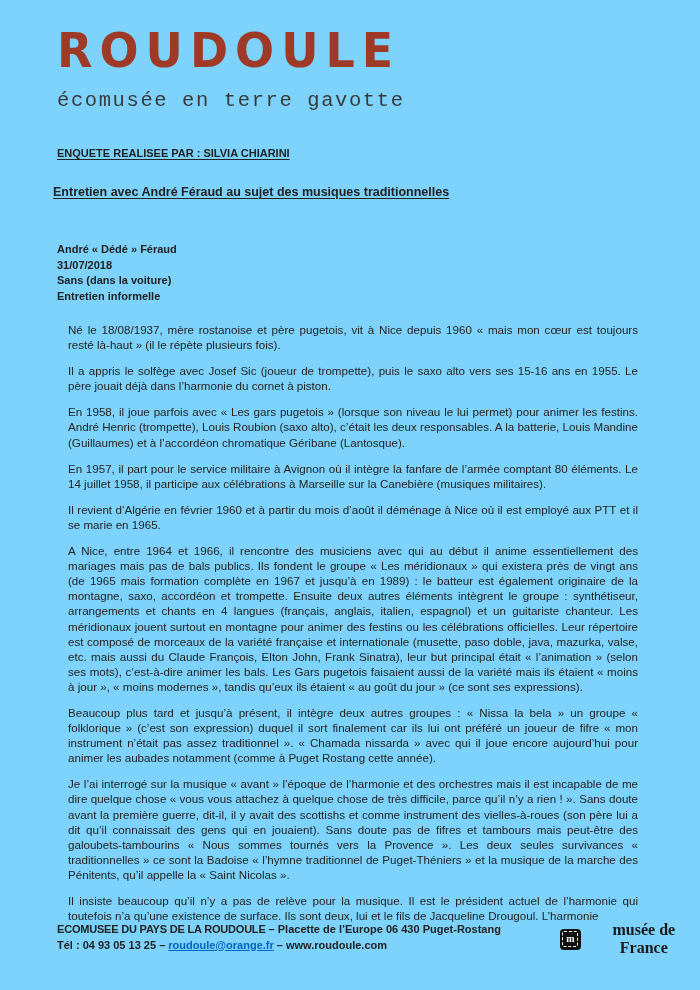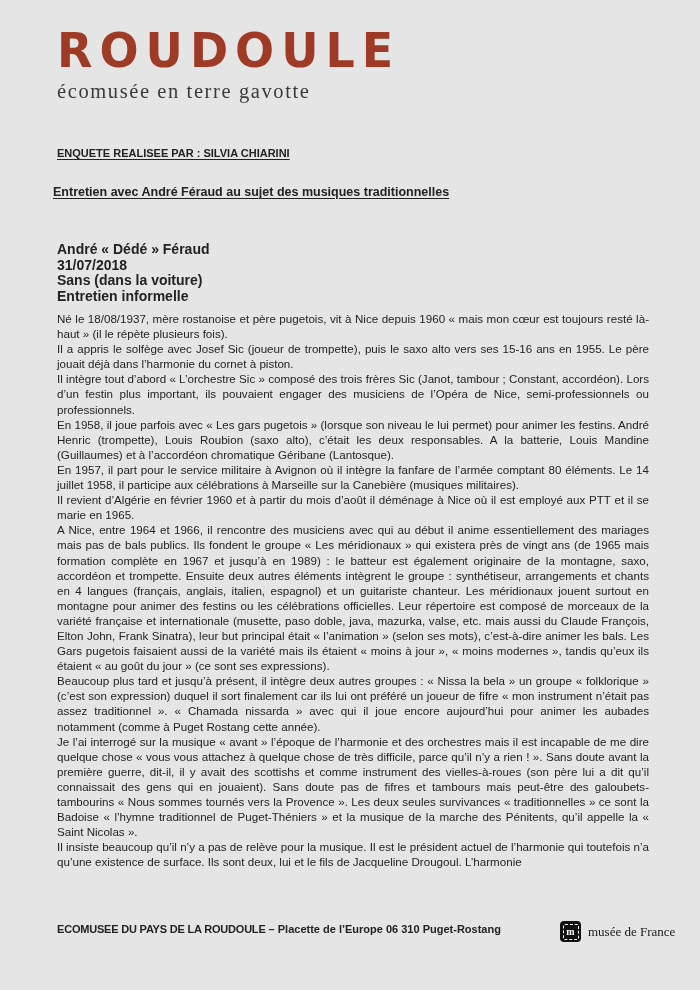--- a/index.html
+++ b/index.html
@@ -1,89 +1,89 @@
 <!DOCTYPE html>
 <html lang="fr"><head>
 <meta charset="utf-8">
 <style>
   html,body{margin:0;padding:0;background:#888;}
   .page{
     position:relative;
     width:700px;height:990px;
-    background:#e5e5e5;
+    background:#7dd3fc;
     margin:0 auto;
     font-family:"Liberation Sans",sans-serif;
     color:#222;
     overflow:hidden;
   }
   
   .logo{position:absolute;left:57px;top:26px;}
   .logo-title{
     font-family:"DejaVu Sans",sans-serif;
     font-weight:800;
     font-size:46px;
     line-height:1;
     color:#9e3a25;
     letter-spacing:7px;
     transform:scaleY(1.05);
     transform-origin:left top;
   }
   .logo-subtitle{
-    font-family:Liberation Serif, serif;
+    font-family:Liberation Mono, monospace;
     font-size:20.5px;
     color:#3a3a3a;
     letter-spacing:1.6px;
-    margin-top:8px;
+    margin-top:17px;
   }
   
   .survey-title{
     position:absolute;left:57px;top:147px;
     font-size:11px;font-weight:700;
     text-decoration:underline;
     text-decoration-thickness:1px;
     text-underline-offset:2px;
   }
   .interview-title{
     position:absolute;left:53px;top:185px;
     font-size:12.5px;font-weight:700;
     text-decoration:underline;
     text-decoration-thickness:1px;
     text-underline-offset:2px;
   }
   
-  .meta{position:absolute;left:57px;top:242px;font-size:14px;font-weight:700;line-height:15.5px;}
+  .meta{position:absolute;left:57px;top:242px;font-size:11px;font-weight:700;line-height:15.5px;}
   
   .body-text{
     position:absolute;left:57px;top:311px;width:592px;
     font-size:11.6px;line-height:15.1px;
     text-align:justify;
     color:#232323;
   }
-  .body-text p{margin:0;}
+  .body-text p{margin:11px;}
   
   .footer{position:absolute;left:57px;top:922px;width:592px;font-size:11px;line-height:15.5px;}
   .footer-line1{font-weight:700;}
   .org-name{font-weight:700;letter-spacing:-0.2px;}
   .footer-line2{font-weight:700;}
   .email-link{color:#0563c1;text-decoration:underline;cursor:pointer;font-weight:700;}
   .musee{position:absolute;left:560px;top:921px;display:flex;align-items:center;gap:7px;}
   .musee-box{
     width:21px;height:21px;background:#111;border-radius:4px;
     display:flex;align-items:center;justify-content:center;
   }
   .musee-box-inner{
     width:14px;height:14px;
     border:1px dashed #ffffff;border-radius:2px;
     display:flex;align-items:center;justify-content:center;
     font-family:"Liberation Serif",serif;
     font-size:10px;font-weight:700;color:#fff;line-height:1;
   }
   .musee-label{
     font-family:"Liberation Serif",serif;
-    font-size:13px;font-weight:400;color:#1a1a1a;text-align:center;
+    font-size:16px;font-weight:700;color:#1a1a1a;text-align:center;
   }
 </style>
 </head>
 <body>
 
 <div class="page">
 
   <div class="logo">
     <div class="logo-title">ROUDOULE</div>
     <div class="logo-subtitle">écomusée en terre gavotte</div>
@@ -95,33 +95,35 @@
   <div class="meta">
     <div>André « Dédé » Féraud</div>
     <div>31/07/2018</div>
     <div>Sans (dans la voiture)</div>
     <div>Entretien informelle</div>
   </div>
 
   <div class="body-text">
     <p>Né le 18/08/1937, mère rostanoise et père pugetois, vit à Nice depuis 1960 « mais mon cœur est toujours resté là-haut » (il le répète plusieurs fois).</p>
     <p>Il a appris le solfège avec Josef Sic (joueur de trompette), puis le saxo alto vers ses 15-16 ans en 1955. Le père jouait déjà dans l’harmonie du cornet à piston.</p>
-    <p>Il intègre tout d’abord « L’orchestre Sic » composé des trois frères Sic (Janot, tambour ; Constant, accordéon). Lors d’un festin plus important, ils pouvaient engager des musiciens de l’Opéra de Nice, semi-professionnels ou professionnels.</p>
     <p>En 1958, il joue parfois avec « Les gars pugetois » (lorsque son niveau le lui permet) pour animer les festins. André Henric (trompette), Louis Roubion (saxo alto), c’était les deux responsables. A la batterie, Louis Mandine (Guillaumes) et à l’accordéon chromatique Géribane (Lantosque).</p>
     <p>En 1957, il part pour le service militaire à Avignon où il intègre la fanfare de l’armée comptant 80 éléments. Le 14 juillet 1958, il participe aux célébrations à Marseille sur la Canebière (musiques militaires).</p>
     <p>Il revient d’Algérie en février 1960 et à partir du mois d’août il déménage à Nice où il est employé aux PTT et il se marie en 1965.</p>
     <p>A Nice, entre 1964 et 1966, il rencontre des musiciens avec qui au début il anime essentiellement des mariages mais pas de bals publics. Ils fondent le groupe « Les méridionaux » qui existera près de vingt ans (de 1965 mais formation complète en 1967 et jusqu’à en 1989) : le batteur est également originaire de la montagne, saxo, accordéon et trompette. Ensuite deux autres éléments intègrent le groupe : synthétiseur, arrangements et chants en 4 langues (français, anglais, italien, espagnol) et un guitariste chanteur. Les méridionaux jouent surtout en montagne pour animer des festins ou les célébrations officielles. Leur répertoire est composé de morceaux de la variété française et internationale (musette, paso doble, java, mazurka, valse, etc. mais aussi du Claude François, Elton John, Frank Sinatra), leur but principal était « l’animation » (selon ses mots), c’est-à-dire animer les bals. Les Gars pugetois faisaient aussi de la variété mais ils étaient « moins à jour », « moins modernes », tandis qu’eux ils étaient « au goût du jour » (ce sont ses expressions).</p>
     <p>Beaucoup plus tard et jusqu’à présent, il intègre deux autres groupes : « Nissa la bela » un groupe « folklorique » (c’est son expression) duquel il sort finalement car ils lui ont préféré un joueur de fifre « mon instrument n’était pas assez traditionnel ». « Chamada nissarda » avec qui il joue encore aujourd’hui pour animer les aubades notamment (comme à Puget Rostang cette année).</p>
     <p>Je l’ai interrogé sur la musique « avant » l’époque de l’harmonie et des orchestres mais il est incapable de me dire quelque chose « vous vous attachez à quelque chose de très difficile, parce qu’il n’y a rien ! ». Sans doute avant la première guerre, dit-il, il y avait des scottishs et comme instrument des vielles-à-roues (son père lui a dit qu’il connaissait des gens qui en jouaient). Sans doute pas de fifres et tambours mais peut-être des galoubets-tambourins « Nous sommes tournés vers la Provence ». Les deux seules survivances « traditionnelles » ce sont la Badoise « l’hymne traditionnel de Puget-Théniers » et la musique de la marche des Pénitents, qu’il appelle la « Saint Nicolas ».</p>
     <p>Il insiste beaucoup qu’il n’y a pas de relève pour la musique. Il est le président actuel de l’harmonie qui toutefois n’a qu’une existence de surface. Ils sont deux, lui et le fils de Jacqueline Drougoul. L’harmonie</p>
   </div>
 
   <div class="footer">
     <div class="footer-line1">
-      <span class="org-name">ECOMUSEE DU PAYS DE LA ROUDOULE</span><span> – Placette de l’Europe 06 310 Puget-Rostang</span>
+      <span class="org-name">ECOMUSEE DU PAYS DE LA ROUDOULE</span><span> – Placette de l’Europe 06 430 Puget-Rostang</span>
+    </div>
+    <div class="footer-line2">
+      <span>Tél : 04 93 05 13 25 – </span><a class="email-link">roudoule@orange.fr</a><span> – www.roudoule.com</span>
     </div>
   </div>
 
   <div class="musee">
     <div class="musee-box">
       <div class="musee-box-inner">m</div>
     </div>
     <div class="musee-label">musée de France</div>
   </div>
 

